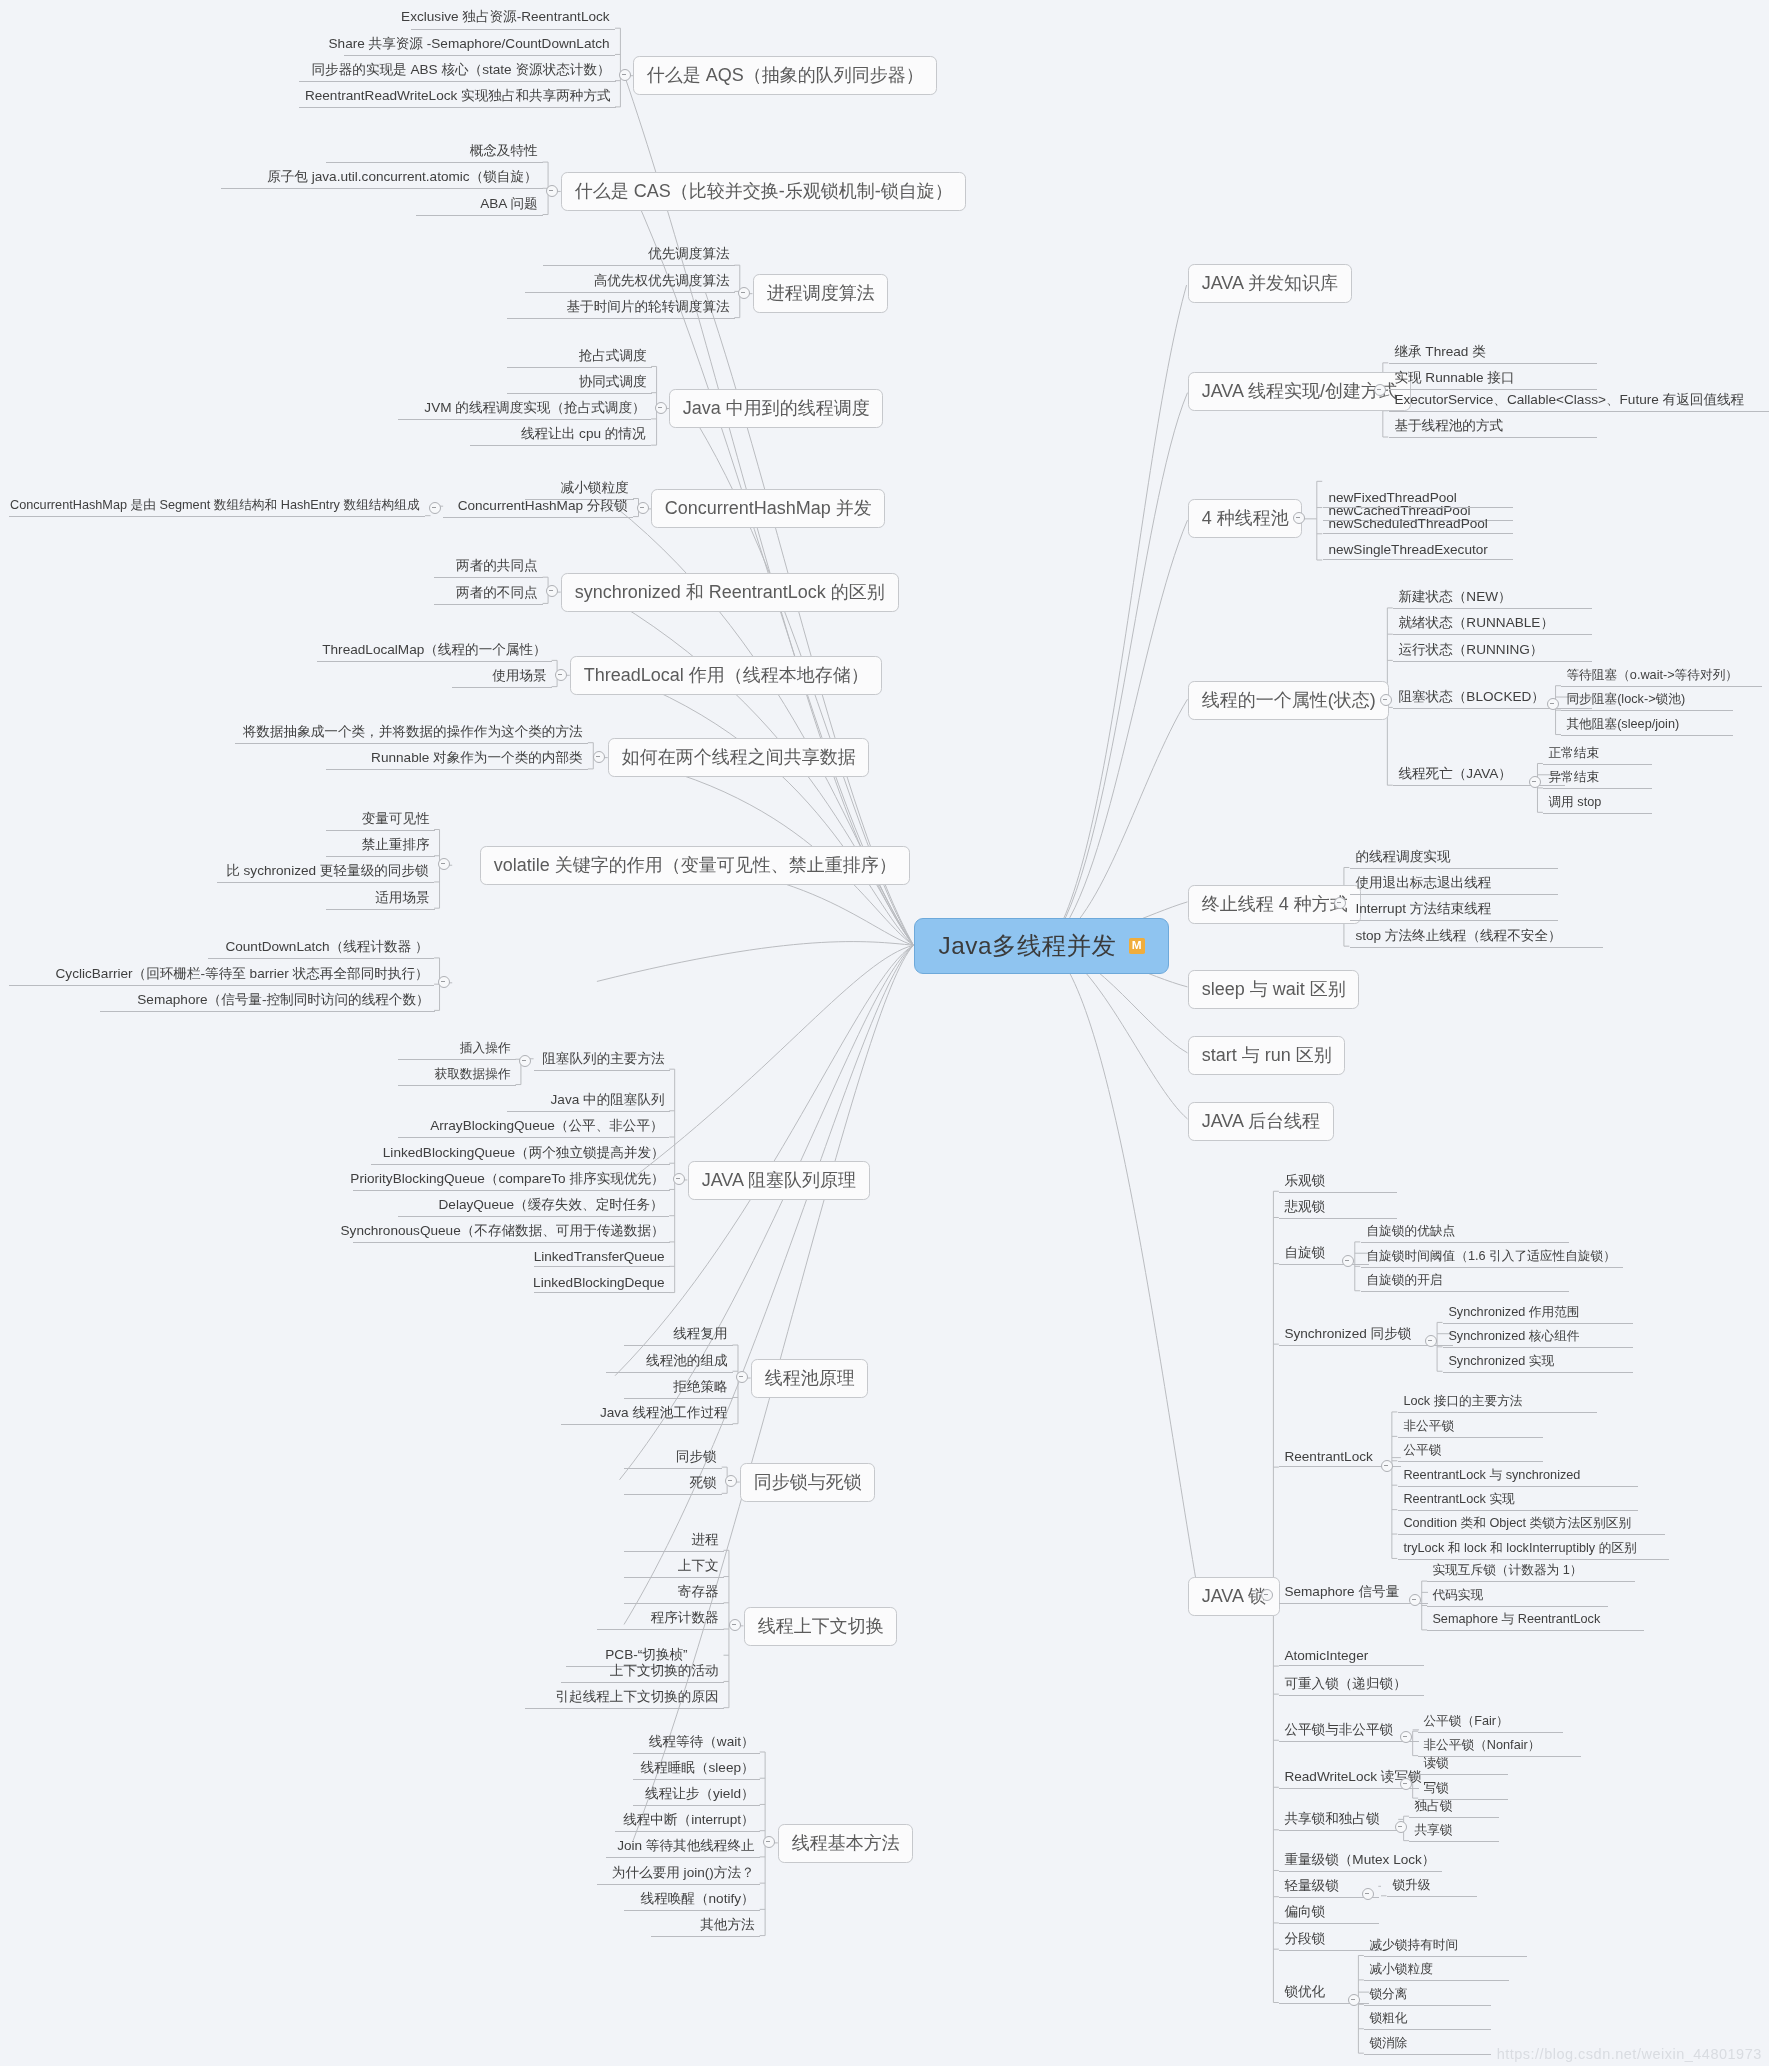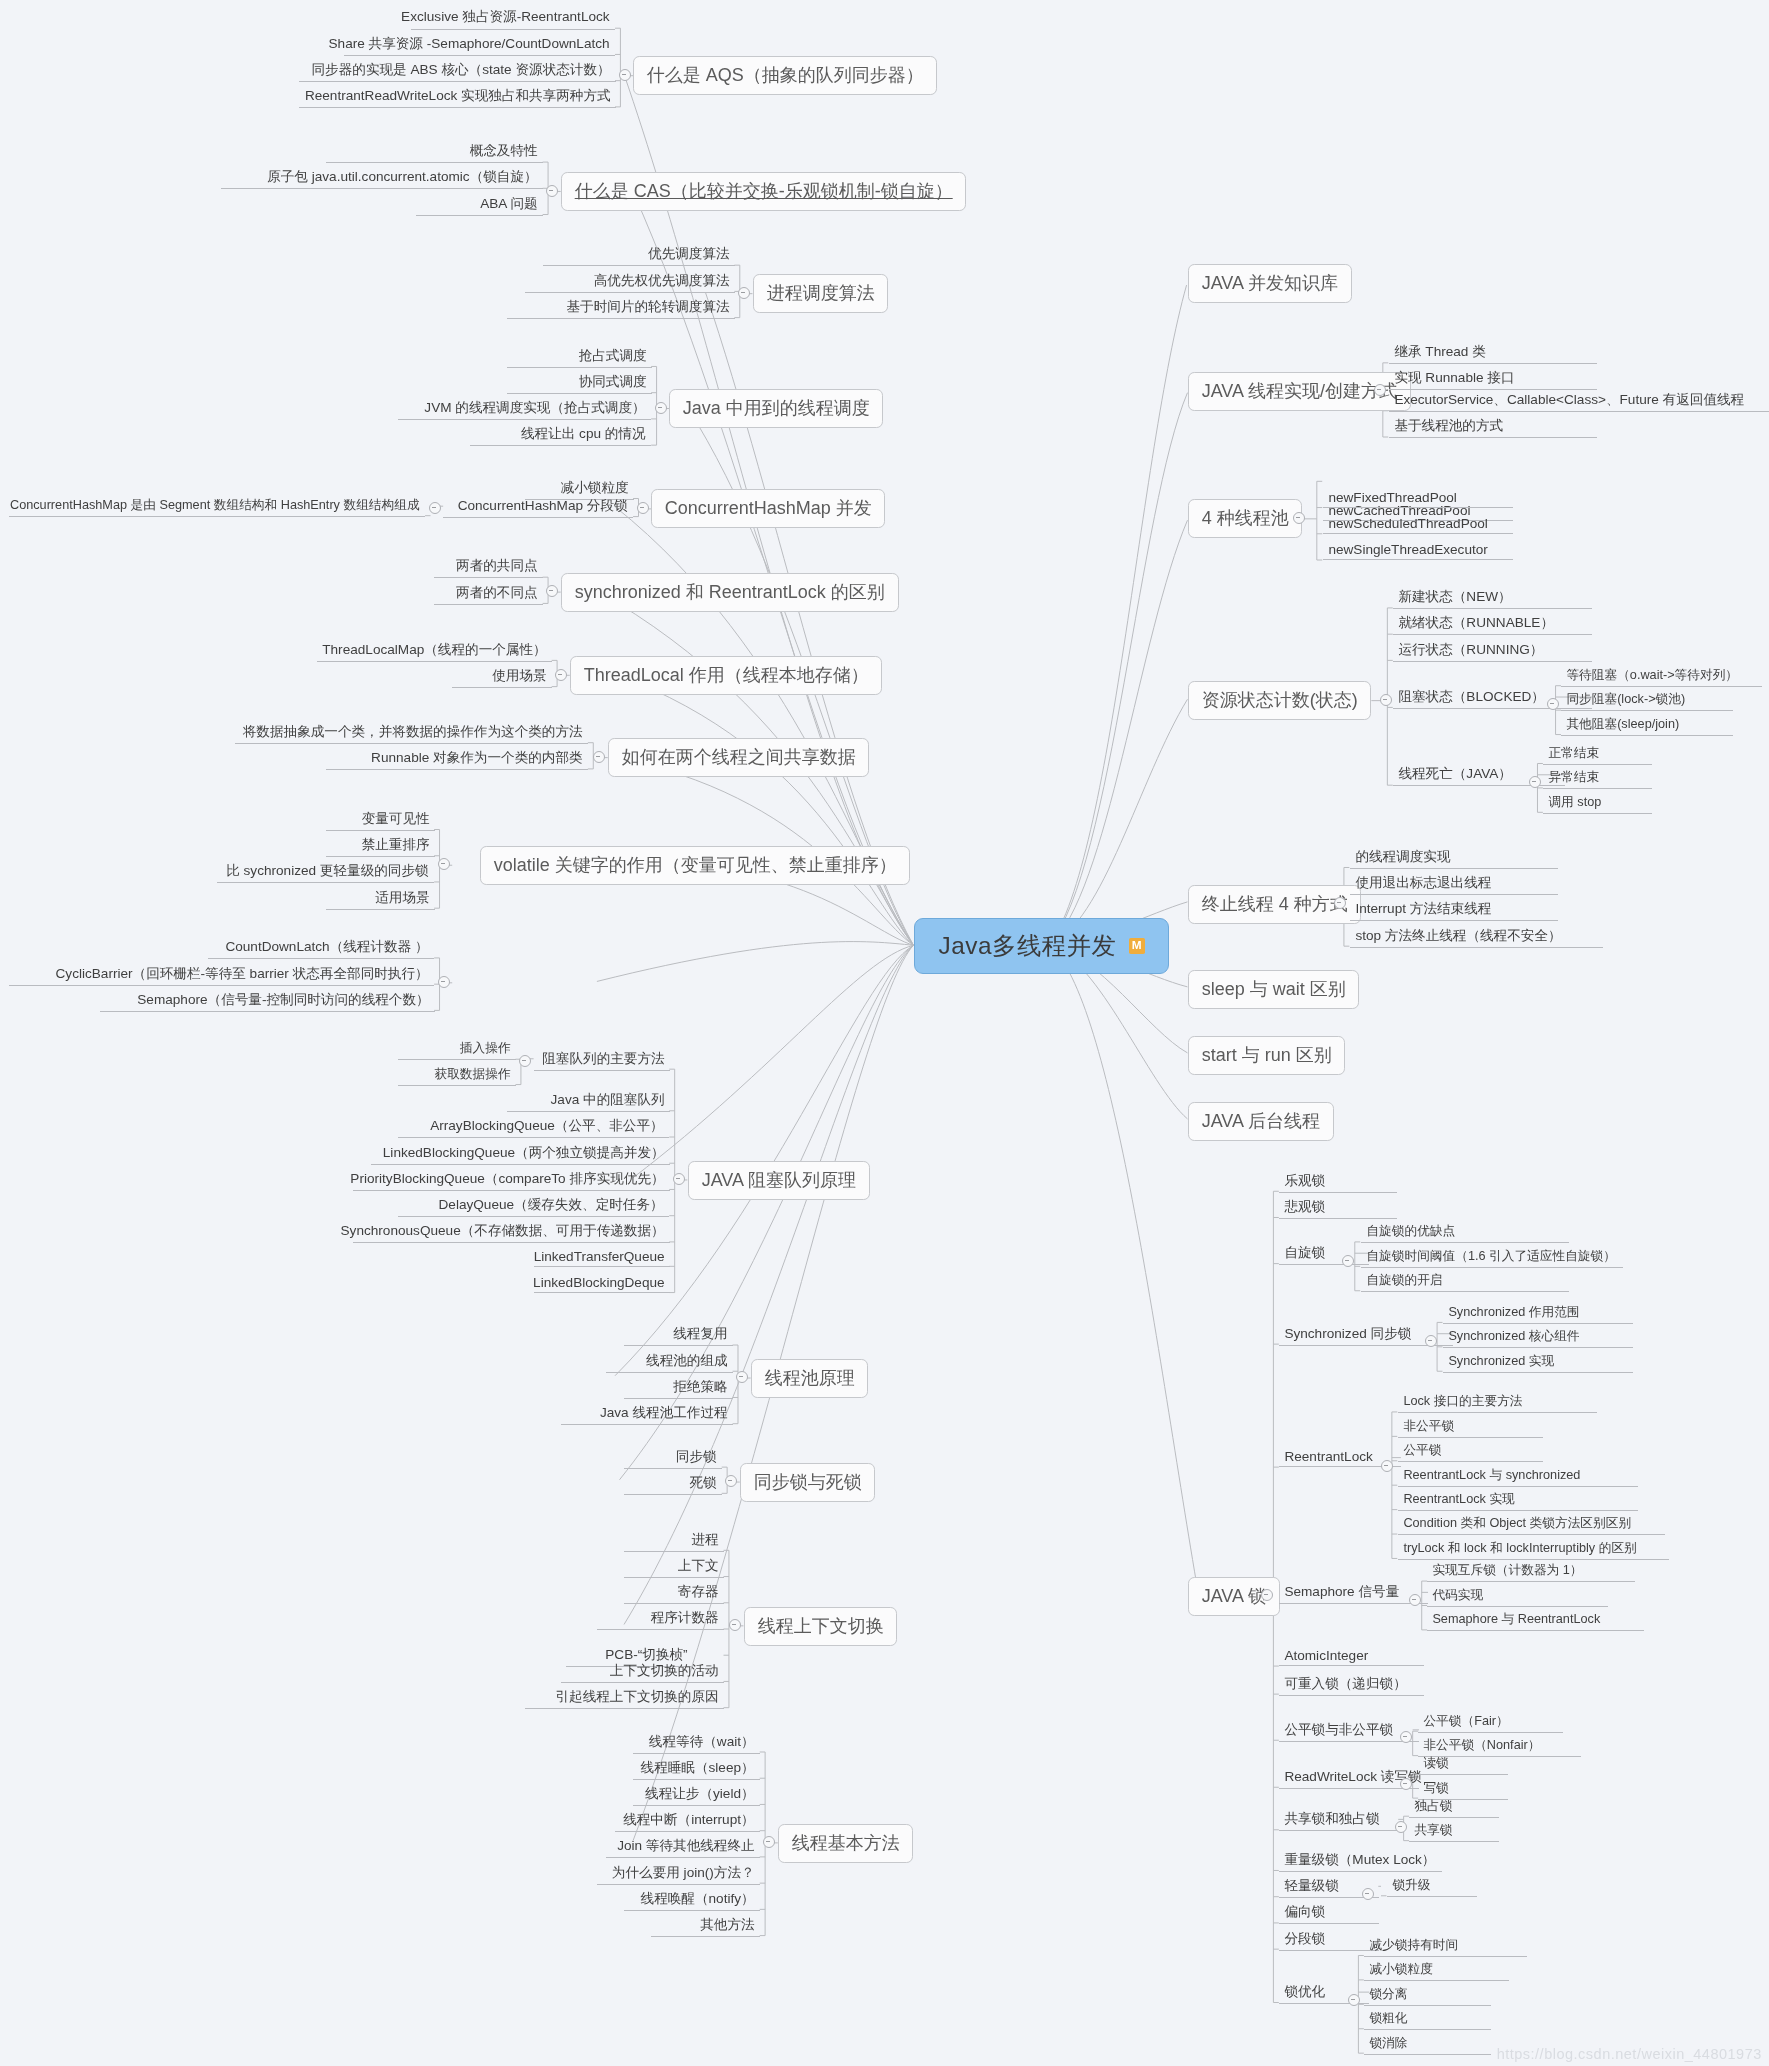--- a/index.html
+++ b/index.html
@@ -349,21 +349,21 @@
   <div class="node lvl2 ra" style="left:344px; top:33px; width:271px;">
       <span>Share 共享资源 -Semaphore/CountDownLatch</span>
     </div>
   <div class="node lvl2 ra" style="left:299px; top:59px; width:317px;">
       <span>同步器的实现是 ABS 核心（state 资源状态计数）</span>
     </div>
   <div class="node lvl2 ra" style="left:299px; top:85px; width:317px;">
       <span>ReentrantReadWriteLock 实现独占和共享两种方式</span>
     </div>
 
-  <div class="node lvl1" style="left:561px; top:172px;text-decoration:underline;">
+  <div class="node lvl1" style="left:561px; top:172px;">
     <span>什么是 CAS（比较并交换-乐观锁机制-锁自旋）</span>
   </div>
   <div class="toggle" style="left:546px; top:185px;"></div>
   <div class="node lvl2 ra" style="left:326px; top:140px; width:217px;">
       <span>概念及特性</span>
     </div>
   <div class="node lvl2 ra" style="left:221px; top:166px; width:322px;">
       <span>原子包 java.util.concurrent.atomic（锁自旋）</span>
     </div>
   <div class="node lvl2 ra" style="left:416px; top:193px; width:127px;">
@@ -632,21 +632,21 @@
       <span>newFixedThreadPool</span>
     </div>
   <div class="node lvl2 la" style="left:1323px; top:514px; width:190px;">
       <span>newScheduledThreadPool</span>
     </div>
   <div class="node lvl2 la" style="left:1323px; top:540px; width:190px;">
       <span>newSingleThreadExecutor</span>
     </div>
 
   <div class="node lvl1" style="left:1188px; top:681px;">
-    <span>资源状态计数(状态)</span>
+    <span>线程的一个属性(状态)</span>
   </div>
   <div class="toggle" style="left:1380px; top:694px;"></div>
   <div class="node lvl2 la" style="left:1393px; top:586px; width:199px;">
       <span>新建状态（NEW）</span>
     </div>
   <div class="node lvl2 la" style="left:1393px; top:612px; width:199px;">
       <span>就绪状态（RUNNABLE）</span>
     </div>
   <div class="node lvl2 la" style="left:1393px; top:639px; width:199px;">
       <span>运行状态（RUNNING）</span>

